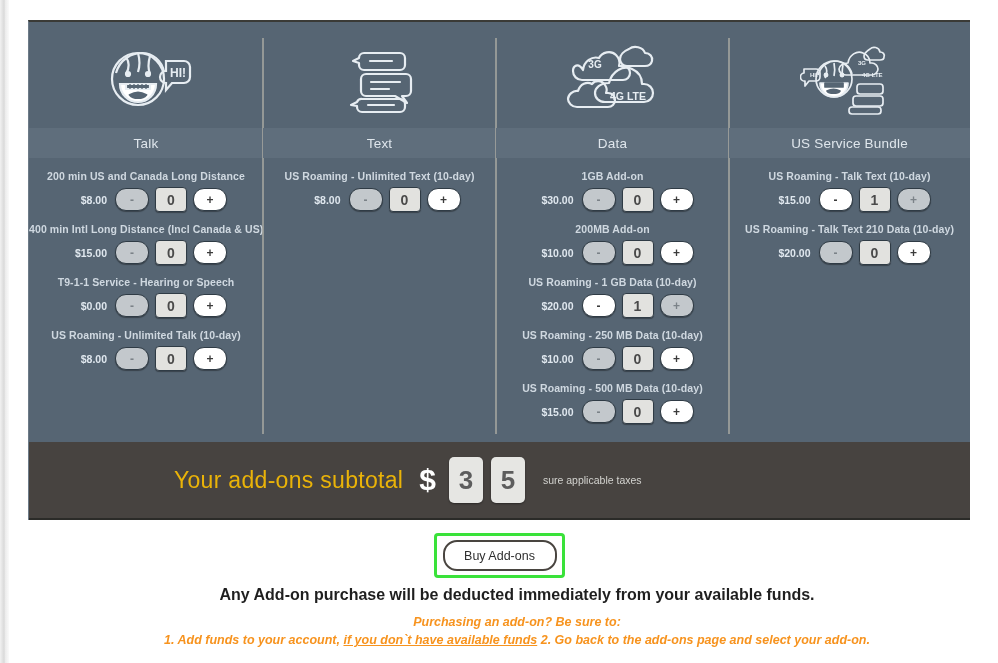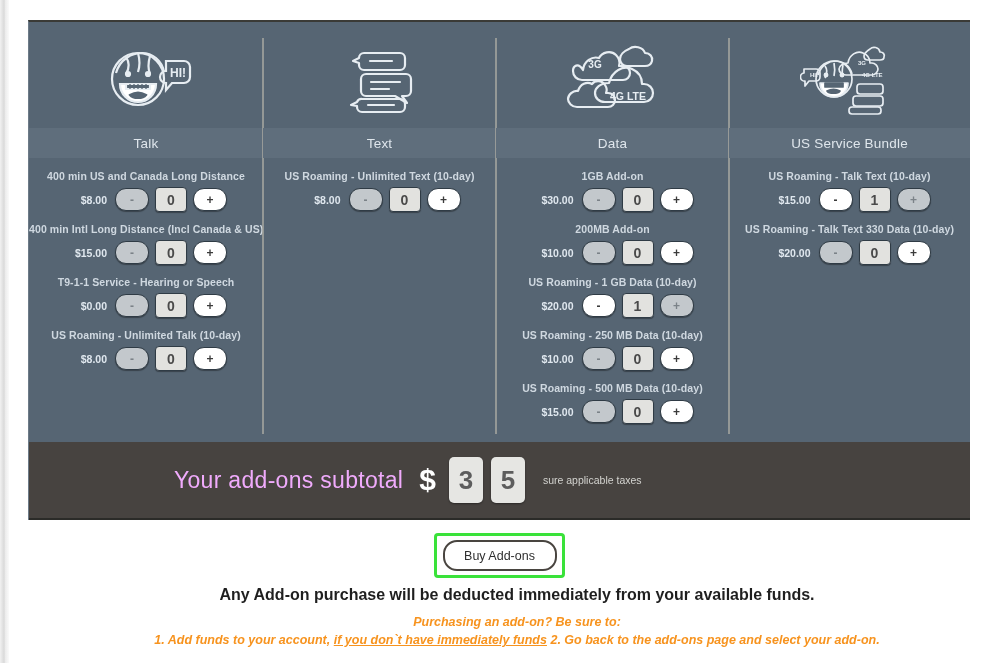--- a/index.html
+++ b/index.html
@@ -81,21 +81,21 @@
     box-shadow: 0 1px 1px rgba(0,0,0,.35);
   }
 
   
   .subtotal {
     position: absolute; left: 0; bottom: 0; width: 100%; height: 78px;
     background: #474340; border-bottom: 2px solid #2b2b28;
     display: flex; align-items: center; box-sizing: border-box;
   }
   .sub-label {
-    margin-left: 145px; color: #f0abfc; font-size: 23px; letter-spacing: .3px;
+    margin-left: 145px; color: #eab308; font-size: 23px; letter-spacing: .3px;
   }
   .sub-dollar { color: #ffffff; font-size: 30px; font-weight: bold; margin-left: 16px; }
   .digits { display: flex; gap: 8px; margin-left: 13px; }
   .digit {
     width: 34px; height: 46px; border-radius: 5px; background: #e6e6e3;
     display: flex; align-items: center; justify-content: center;
     font-size: 26px; color: #5d5d5d; font-weight: bold;
     box-shadow: 0 1px 2px rgba(0,0,0,.4);
   }
   .taxes { margin-left: 18px; color: #d3d3cf; font-size: 10.5px; }
@@ -159,21 +159,21 @@
             </g>
             <text x="78" y="34" font-size="12" font-family="Liberation Sans, sans-serif" font-weight="bold" fill="#e7edf2" text-anchor="middle">HI!</text>
           </svg>
         </div>
         <div class="col-head">
           <span>Talk</span>
         </div>
         <div class="items">
 
           <div class="item">
-            <div class="item-title">400 min US and Canada Long Distance</div>
+            <div class="item-title">200 min US and Canada Long Distance</div>
             <div class="stepper">
               <span class="price">$8.00</span>
               <span class="btn off">-</span>
               <span class="qty">0</span>
               <span class="btn on">+</span>
             </div>
           </div>
 
           <div class="item">
             <div class="item-title">400 min Intl Long Distance (Incl Canada &amp; US)</div>
@@ -344,21 +344,21 @@
             <div class="item-title">US Roaming - Talk Text (10-day)</div>
             <div class="stepper">
               <span class="price">$15.00</span>
               <span class="btn on">-</span>
               <span class="qty">1</span>
               <span class="btn off">+</span>
             </div>
           </div>
 
           <div class="item">
-            <div class="item-title">US Roaming - Talk Text 330 Data (10-day)</div>
+            <div class="item-title">US Roaming - Talk Text 210 Data (10-day)</div>
             <div class="stepper">
               <span class="price">$20.00</span>
               <span class="btn off">-</span>
               <span class="qty">0</span>
               <span class="btn on">+</span>
             </div>
           </div>
 
         </div>
       </div>
@@ -377,16 +377,16 @@
 
   </div>
 
   <div class="buy-wrap">
     <div class="buy-btn">Buy Add-ons</div>
   </div>
 
   <div class="note">Any Add-on purchase will be deducted immediately from your available funds.</div>
   <div class="promo1">Purchasing an add-on? Be sure to:</div>
   <div class="promo2">
-    <span>1. Add funds to your account, </span><u>if you don`t have immediately funds</u><span>  2. Go back to the add-ons page and select your add-on.</span>
+    <span>1. Add funds to your account, </span><u>if you don`t have available funds</u><span>  2. Go back to the add-ons page and select your add-on.</span>
   </div>
 
 </div>
 
 </body></html>

